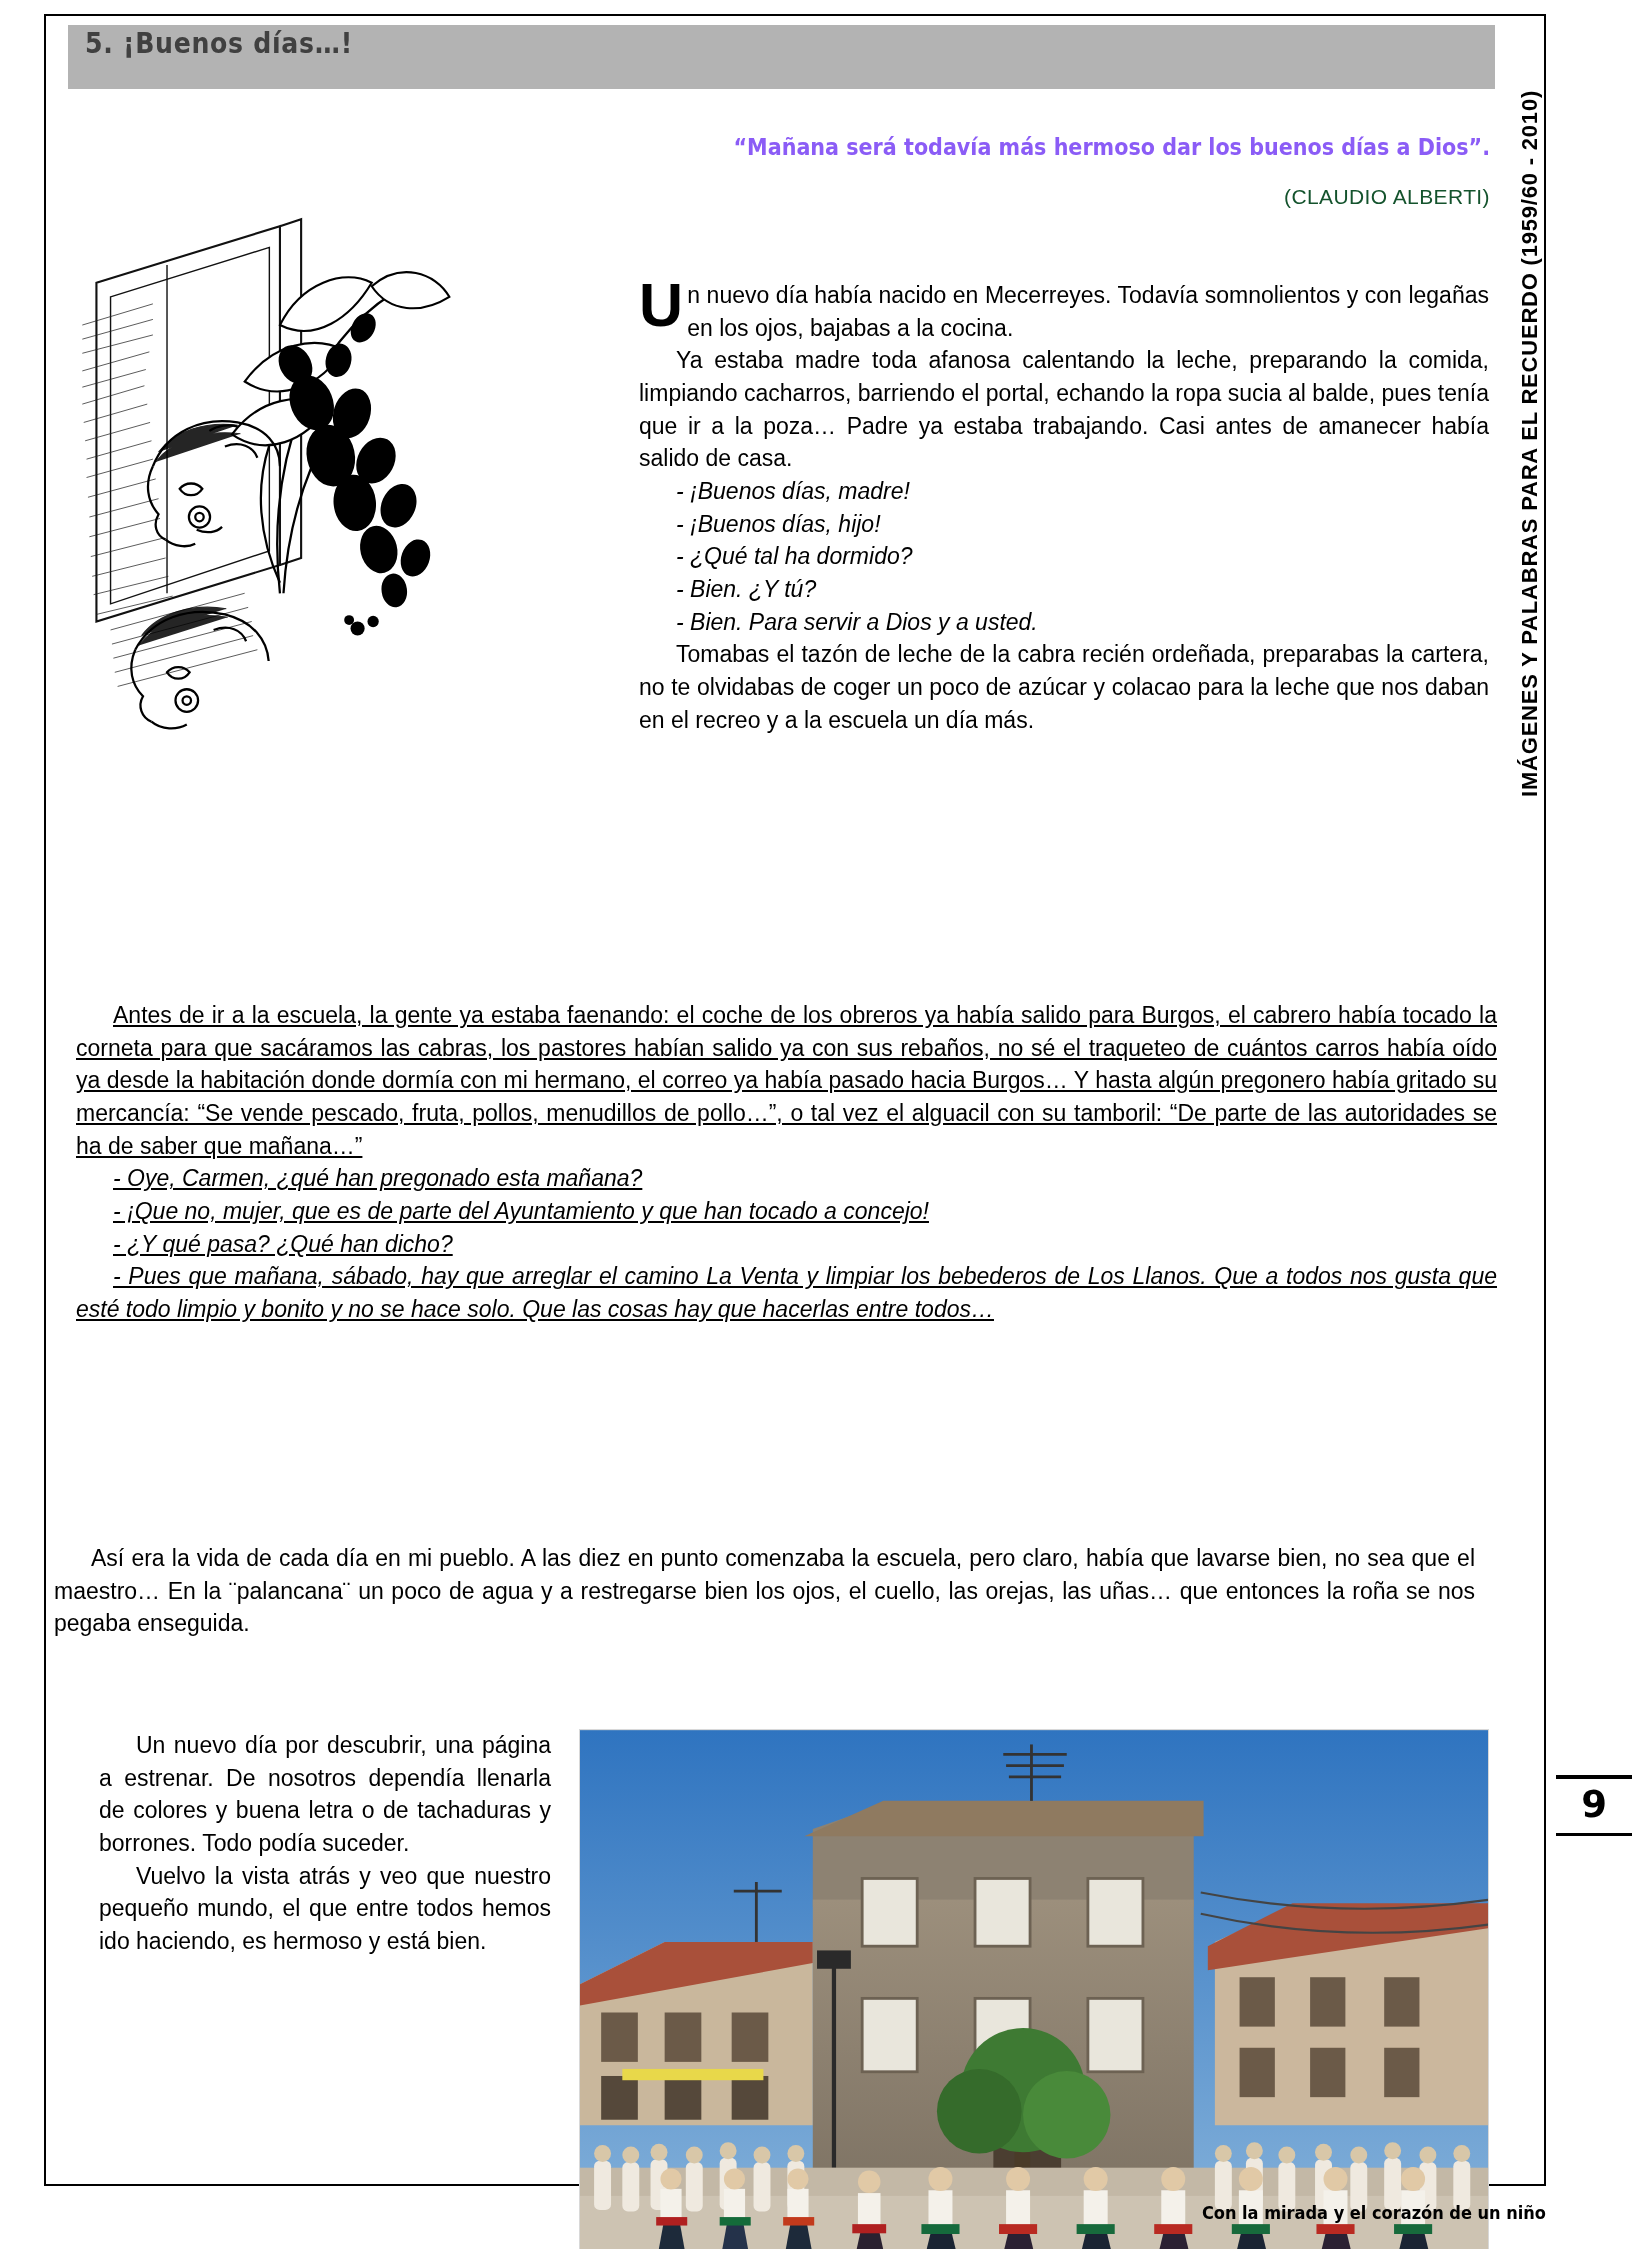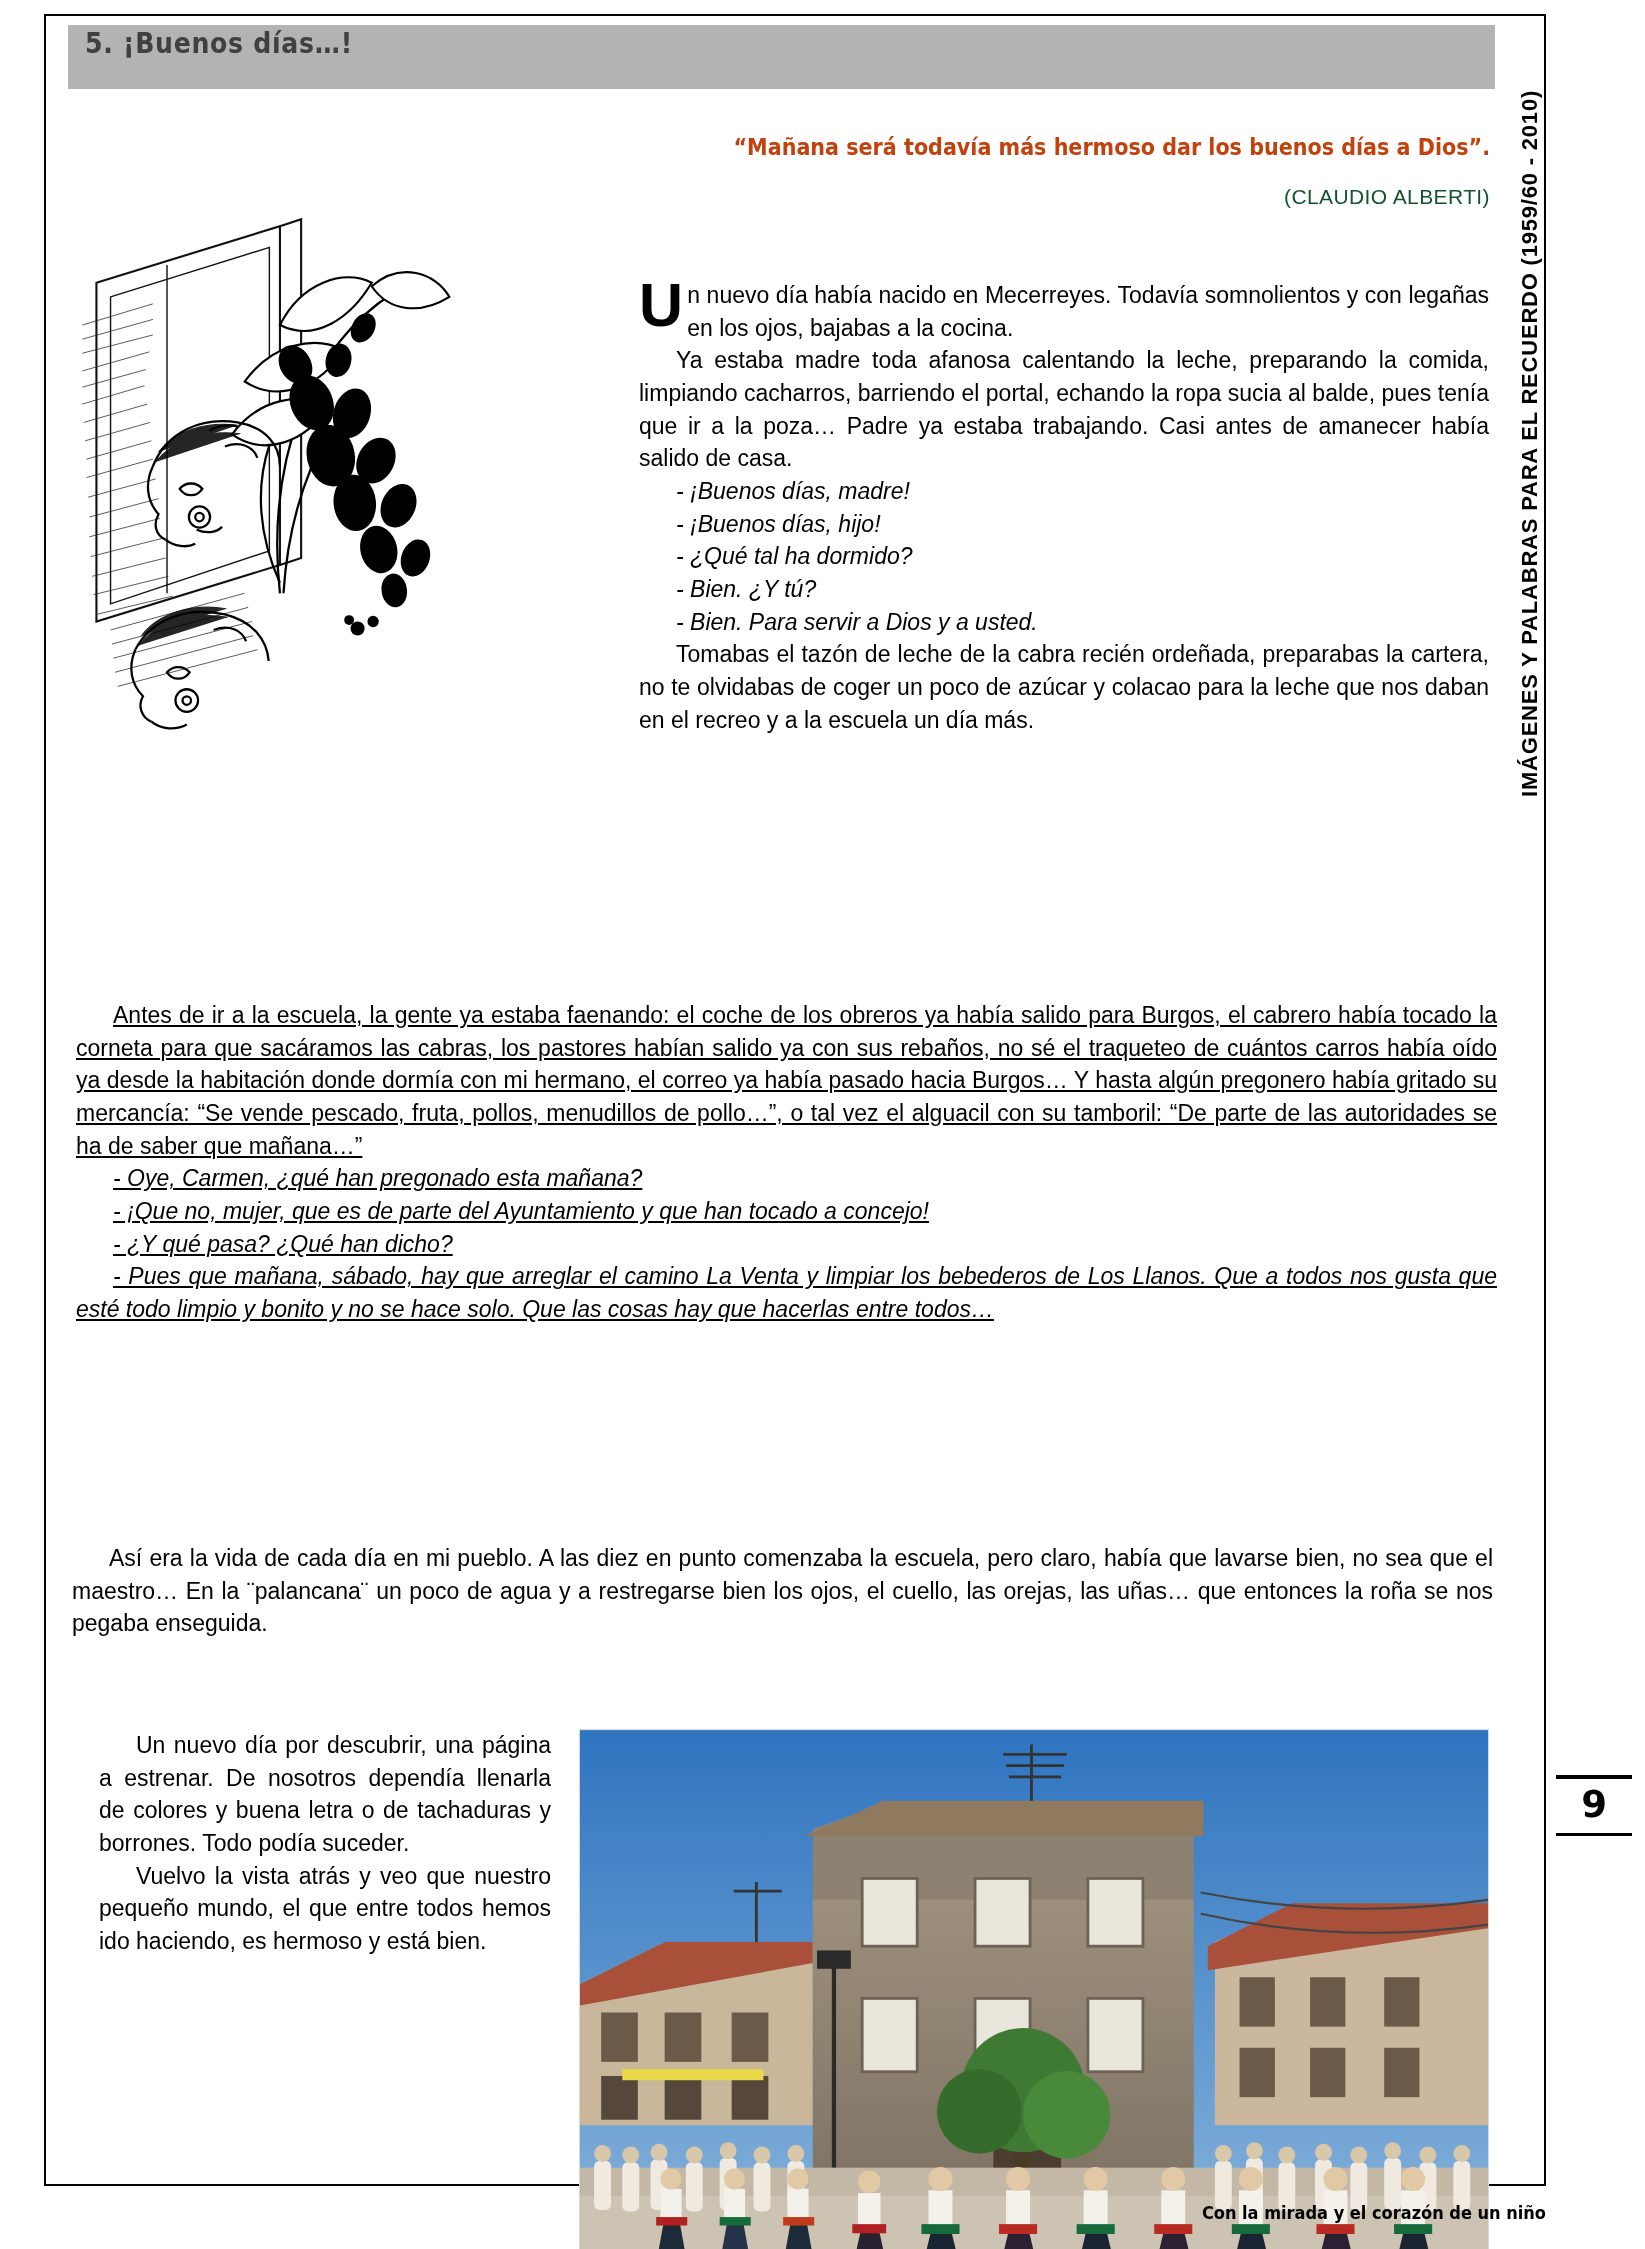--- a/index.html
+++ b/index.html
@@ -53,21 +53,21 @@
   .quote {
     position: absolute;
     left: 438px;
     top: 134px;
     width: 1052px;
     text-align: right;
     font-family: "DejaVu Sans", sans-serif;
     font-weight: bold;
     font-size: 23px;
     font-stretch: condensed;
-    color: #c2410c;
+    color: #8b5cf6;
   }
   .quote-author {
     position: absolute;
     left: 438px;
     top: 185px;
     width: 1052px;
     text-align: right;
     font-family: "Liberation Sans", sans-serif;
     font-size: 21px;
     letter-spacing: 0.4px;
@@ -117,21 +117,21 @@
     margin: 0;
   }
 
   .full-width {
     left: 76px;
     top: 999px;
     width: 1421px;
     text-decoration: underline;
   }
   .full-width2 {
-    left: 72px;
+    left: 54px;
     top: 1542px;
     width: 1421px;
   }
 
   .col-left-bottom {
     left: 99px;
     top: 1729px;
     width: 452px;
     text-align: justify;
   }

